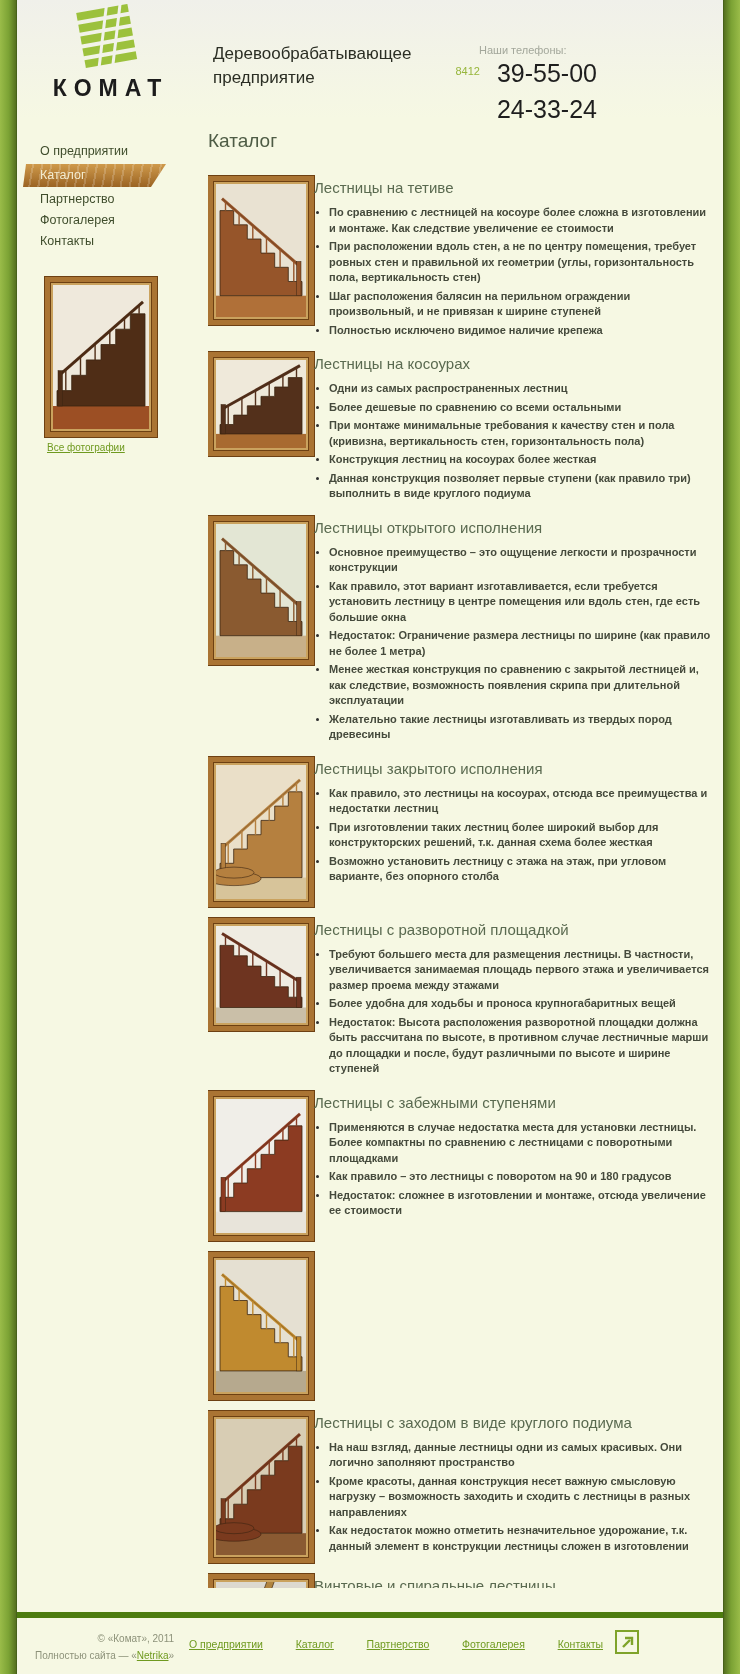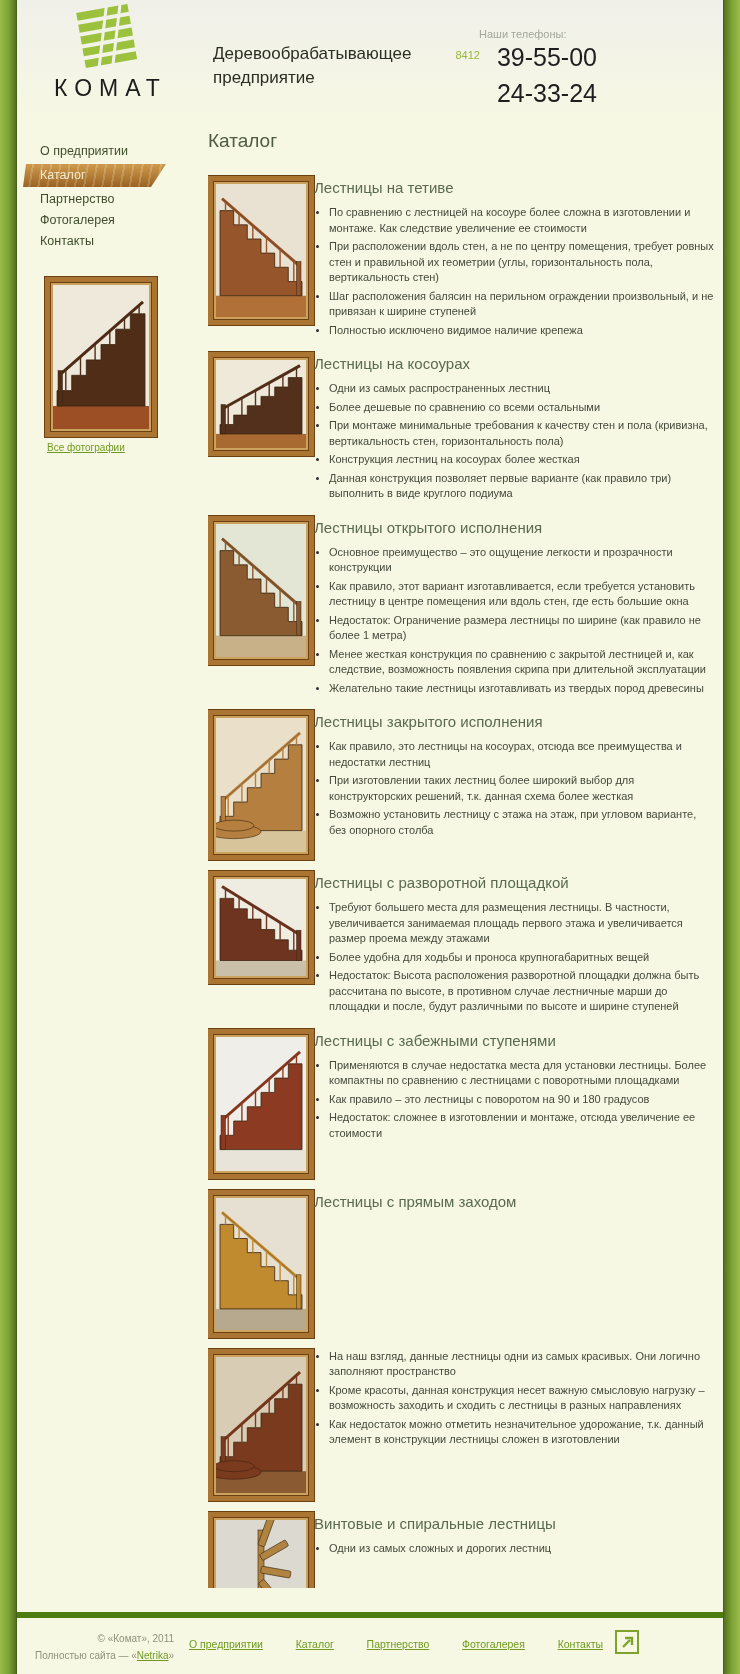--- a/index.html
+++ b/index.html
@@ -7,23 +7,23 @@
 
   
   .edge{position:absolute;top:0;bottom:0;width:16px;}
   .edge-left{left:0;background:linear-gradient(90deg,#9abc49,#7ba234 55%,#55701f);border-right:1px solid #47611a;}
   .edge-right{right:0;background:linear-gradient(270deg,#9abc49,#7ba234 55%,#55701f);border-left:1px solid #47611a;}
 
   
   header{position:absolute;left:17px;right:17px;top:0;height:118px;background:linear-gradient(180deg,#f0f0ea,#f6f8e3);}
   .logo{position:absolute;left:22px;top:4px;width:136px;text-align:center;cursor:pointer;}
   .logo-mark{display:block;margin:0 auto;}
-  .logo-text{font-size:23px;font-weight:normal;letter-spacing:7px;color:#1c1c1c;margin-top:1px;padding-left:7px;}
+  .logo-text{font-size:23px;font-weight:bold;letter-spacing:7px;color:#1c1c1c;margin-top:1px;padding-left:7px;}
   .tagline{position:absolute;left:196px;top:42px;width:215px;font-size:17px;line-height:24px;color:#2b2e24;}
-  .phones{position:absolute;right:126px;top:28px;width:150px;text-align:right;}
+  .phones{position:absolute;right:126px;top:44px;width:150px;text-align:right;}
   .phones-label{font-size:11px;color:#a3a79b;text-align:left;margin-left:32px;margin-bottom:2px;}
   .phone-row{font-size:25px;color:#1e1e1e;line-height:31px;white-space:nowrap;}
   .phone-code{font-size:11px;color:#97b63c;position:relative;top:-7px;margin-right:17px;}
 
   
   .nav{position:absolute;left:23px;top:141px;width:168px;}
   .nav-item{font-size:12.5px;color:#3f4d2c;padding:3px 0 4px 17px;cursor:pointer;}
   .nav-item.active{
     width:126px;margin:2px 0;padding:4px 0 5px 17px;color:#f3ecd0;
     background-image:repeating-linear-gradient(100deg,rgba(255,255,255,.18) 0 2px,rgba(0,0,0,0) 2px 9px),linear-gradient(180deg,#cf9a4b,#9a6323);
@@ -38,21 +38,21 @@
   .all-photos{position:absolute;left:47px;top:442px;font-size:10px;color:#6f9a1f;text-decoration:underline;cursor:pointer;}
 
   
   main{position:absolute;left:208px;top:130px;width:506px;height:1458px;overflow:hidden;}
   h1{font-size:19px;font-weight:400;color:#4e5c45;margin:0 0 24px;}
   .cat-section{display:flex;gap:0;margin-bottom:11px;}
   .photo{flex:none;width:106px;}
   .sec-body{flex:1;min-width:0;}
   .sec-title{font-size:15px;font-weight:400;color:#5a6a50;margin:3px 0 9px;}
   .sec-body ul{margin:0;padding:0 0 0 15px;}
-  .sec-body li{font-size:11px;line-height:15.5px;color:#454a3c;margin-bottom:3px;}
+  .sec-body li{font-size:11px;line-height:15.5px;color:#454a3c;margin-bottom:3px;font-weight:bold;}
   .sec-body li::marker{color:#2f2f2f;font-size:10px;}
 
   
   footer{position:absolute;left:17px;right:17px;top:1612px;height:62px;border-top:6px solid #4d7c0f;text-align:right;}
   .foot-copy{position:absolute;left:18px;top:12px;font-size:10px;color:#8d927a;line-height:17px;}
   .foot-copy a{color:#6f9a1f;text-decoration:underline;cursor:pointer;}
   .foot-links{position:absolute;left:172px;right:120px;top:20px;display:flex;justify-content:space-between;}
   .foot-link{font-size:10.5px;color:#6f9a1f;text-decoration:underline;cursor:pointer;white-space:nowrap;}
   .netrika-icon{position:absolute;right:84px;top:12px;width:20px;height:20px;border:2px solid #7fa32a;background:#f6f8e3;display:flex;align-items:center;justify-content:center;cursor:pointer;}
 </style>
@@ -161,21 +161,21 @@
               <rect x="5" y="44.5" width="4.5" height="29.4" fill="#53301b" stroke="#3a2410" stroke-width="0.5"></rect>
             </svg>
           </div>
           <div class="sec-body">
             <h2 class="sec-title">Лестницы на косоурах</h2>
             <ul>
               <li>Одни из самых распространенных лестниц</li>
               <li>Более дешевые по сравнению со всеми остальными</li>
               <li>При монтаже минимальные требования к качеству стен и пола (кривизна, вертикальность стен, горизонтальность пола)</li>
               <li>Конструкция лестниц на косоурах более жесткая</li>
-              <li>Данная конструкция позволяет первые варианте (как правило три) выполнить в виде круглого подиума</li>
+              <li>Данная конструкция позволяет первые ступени (как правило три) выполнить в виде круглого подиума</li>
             </ul>
           </div>
         </section>
         <section class="cat-section">
           <div class="photo frame" style="height: 149px;">
             <svg width="90" height="133" viewBox="0 0 90 133" xmlns="http://www.w3.org/2000/svg">
               <rect x="0" y="0" width="90" height="133" fill="#e3e6d4"></rect>
               <rect x="0" y="111.7" width="90" height="21.299999999999997" fill="#c8b089"></rect>
               <g transform="translate(90,0) scale(-1,1)">
                 <path d="M4,111.7 L4.0,97.5 L17.7,97.5 L17.7,83.3 L31.3,83.3 L31.3,69.1 L45.0,69.1 L45.0,55.0 L58.7,55.0 L58.7,40.8 L72.3,40.8 L72.3,26.6 L86.0,26.6 L86,111.7 Z" fill="#8a5a30" stroke="#3a2410" stroke-width="0.8"></path>
@@ -297,21 +297,20 @@
                 <line x1="25.9" y1="82.7" x2="25.9" y2="64.5" stroke="#c08a2f" stroke-width="1.4"></line>
                 <line x1="39.5" y1="68.7" x2="39.5" y2="52.8" stroke="#c08a2f" stroke-width="1.4"></line>
                 <line x1="53.2" y1="54.6" x2="53.2" y2="41.0" stroke="#c08a2f" stroke-width="1.4"></line>
                 <line x1="66.9" y1="40.5" x2="66.9" y2="29.2" stroke="#c08a2f" stroke-width="1.4"></line>
                 <line x1="80.5" y1="26.4" x2="80.5" y2="17.4" stroke="#c08a2f" stroke-width="1.4"></line>
                 <rect x="5" y="76.8" width="4.5" height="34.1" fill="#c08a2f" stroke="#3a2410" stroke-width="0.5"></rect>
               </g>
             </svg>
           </div>
           <div class="sec-body">
-            <h2 class="sec-title">Лестницы с прямым заходом</h2>
           </div>
         </section>
         <section class="cat-section">
           <div class="photo frame" style="height: 152px;">
             <svg width="90" height="136" viewBox="0 0 90 136" xmlns="http://www.w3.org/2000/svg">
               <rect x="0" y="0" width="90" height="136" fill="#d8cdb4"></rect>
               <rect x="0" y="114.2" width="90" height="21.799999999999997" fill="#8a5a32"></rect>
               <path d="M4,114.2 L4.0,99.7 L17.7,99.7 L17.7,85.2 L31.3,85.2 L31.3,70.7 L45.0,70.7 L45.0,56.2 L58.7,56.2 L58.7,41.7 L72.3,41.7 L72.3,27.2 L86.0,27.2 L86,114.2 Z" fill="#7a3a1e" stroke="#3a2410" stroke-width="0.8"></path>
               <line x1="7" y1="83.7" x2="84" y2="15.2" stroke="#7a3a1e" stroke-width="3"></line>
               <line x1="7" y1="83.7" x2="84" y2="15.2" stroke="#3a2410" stroke-width="0.6" opacity="0.5"></line>
@@ -320,20 +319,21 @@
               <line x1="39.5" y1="70.7" x2="39.5" y2="54.8" stroke="#7a3a1e" stroke-width="1.4"></line>
               <line x1="53.2" y1="56.2" x2="53.2" y2="42.6" stroke="#7a3a1e" stroke-width="1.4"></line>
               <line x1="66.9" y1="41.7" x2="66.9" y2="30.4" stroke="#7a3a1e" stroke-width="1.4"></line>
               <line x1="80.5" y1="27.2" x2="80.5" y2="18.3" stroke="#7a3a1e" stroke-width="1.4"></line>
               <rect x="5" y="79.7" width="4.5" height="34.5" fill="#7a3a1e" stroke="#3a2410" stroke-width="0.5"></rect>
               <ellipse cx="18" cy="115.2" rx="27" ry="7" fill="#7a3a1e" stroke="#3a2410" stroke-width="0.6"></ellipse>
               <ellipse cx="18" cy="109.2" rx="20" ry="5.5" fill="#7a3a1e" stroke="#3a2410" stroke-width="0.6"></ellipse>
             </svg>
           </div>
           <div class="sec-body">
+            <h2 class="sec-title">Лестницы с заходом в виде круглого подиума</h2>
             <ul>
               <li>На наш взгляд, данные лестницы одни из самых красивых. Они логично заполняют пространство</li>
               <li>Кроме красоты, данная конструкция несет важную смысловую нагрузку – возможность заходить и сходить с лестницы в разных направлениях</li>
               <li>Как недостаток можно отметить незначительное удорожание, т.к. данный элемент в конструкции лестницы сложен в изготовлении</li>
             </ul>
           </div>
         </section>
         <section class="cat-section">
           <div class="photo frame" style="height: 150px;">
             <svg width="90" height="134" viewBox="0 0 90 134" xmlns="http://www.w3.org/2000/svg">

